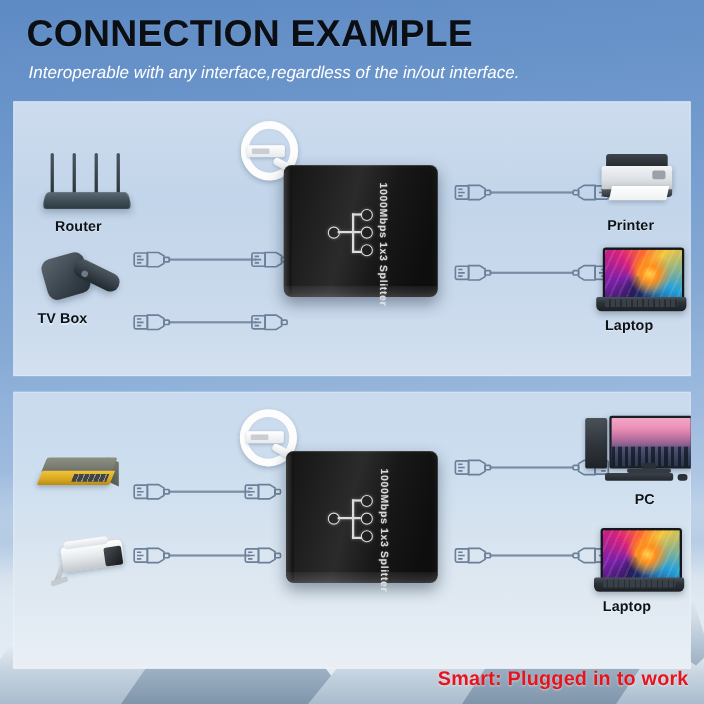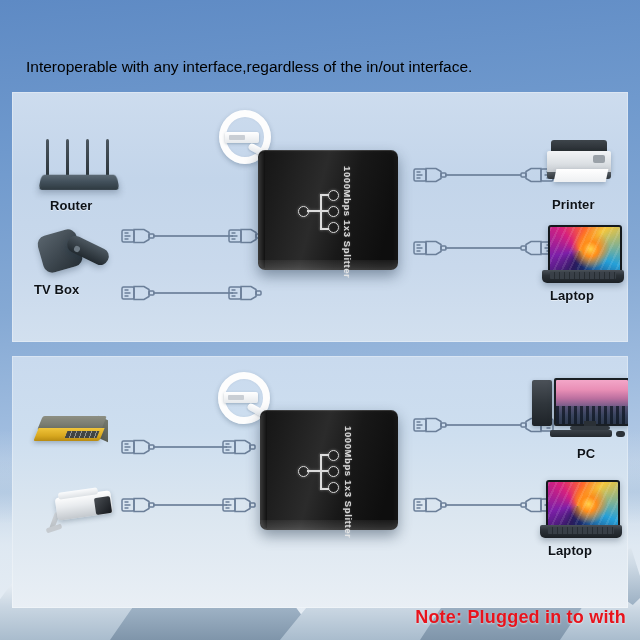--- a/index.html
+++ b/index.html
@@ -41,21 +41,21 @@
   
   .header{position:absolute;left:0;top:0;width:640px;height:86px;}
   .title{
     position:absolute;left:24px;top:14px;
     font-size:34px;font-weight:bold;letter-spacing:.2px;
     color:#0b0f14;line-height:1;
     text-shadow:0 1px 0 rgba(255,255,255,.14);
   }
   .subtitle{
     position:absolute;left:26px;top:58px;
-    font-size:15.5px;color:#000000;font-weight:400;letter-spacing:0px;
+    font-size:15.5px;color:#ffffff;font-weight:400;letter-spacing:0px;font-style:italic;
   }
 
   
   .panel{
     position:absolute;left:12px;width:616px;
     background:linear-gradient(180deg,#cddcee 0%,#c3d5ea 35%,#c9d9ec 70%,#d2e0ef 100%);
     box-shadow:0 0 0 1px rgba(255,255,255,.30) inset;
     overflow:hidden;
   }
   #panel-top{top:92px;height:250px;}
@@ -323,20 +323,21 @@
   <div class="bg-mountains">
     <div class="mtn" style="left:-30px;bottom:0;width:190px;height:88px;clip-path:polygon(0% 100%,28% 18%,44% 48%,62% 8%,100% 100%);"></div>
     <div class="mtn dark" style="left:110px;bottom:0;width:210px;height:104px;clip-path:polygon(0% 100%,24% 30%,40% 54%,58% 4%,78% 40%,100% 100%);"></div>
     <div class="mtn" style="left:280px;bottom:0;width:200px;height:82px;clip-path:polygon(0% 100%,22% 34%,42% 60%,60% 14%,82% 46%,100% 100%);"></div>
     <div class="mtn dark" style="left:420px;bottom:0;width:240px;height:118px;clip-path:polygon(0% 100%,18% 44%,34% 62%,54% 6%,72% 38%,88% 22%,100% 100%);"></div>
     <div class="mtn" style="left:560px;bottom:0;width:130px;height:76px;clip-path:polygon(0% 100%,30% 24%,56% 54%,76% 20%,100% 100%);"></div>
     <div class="haze"></div>
   </div>
 
   <div class="header">
+    <div class="title">CONNECTION EXAMPLE</div>
     <div class="subtitle">Interoperable with any interface,regardless of the in/out interface.</div>
   </div>
 
   <div class="panel" id="panel-top">
     <div class="panel-inner">
 
       <div class="router" style="left:28px;top:42px;width:80px;height:56px;">
         <div class="ant" style="left:6px;"></div>
         <div class="ant" style="left:26px;"></div>
         <div class="ant" style="left:46px;"></div>
@@ -624,15 +625,15 @@
         <div class="screenframe">
             <div class="screen"></div>
           </div>
         <div class="deck"></div>
       </div>
       <div class="lbl" style="left:536px;top:187px;">Laptop</div>
 
     </div>
   </div>
 
-  <div class="note">Note: Plugged in to with</div>
+  <div class="note">Smart: Plugged in to work</div>
 
 </div>
 
 </body></html>

